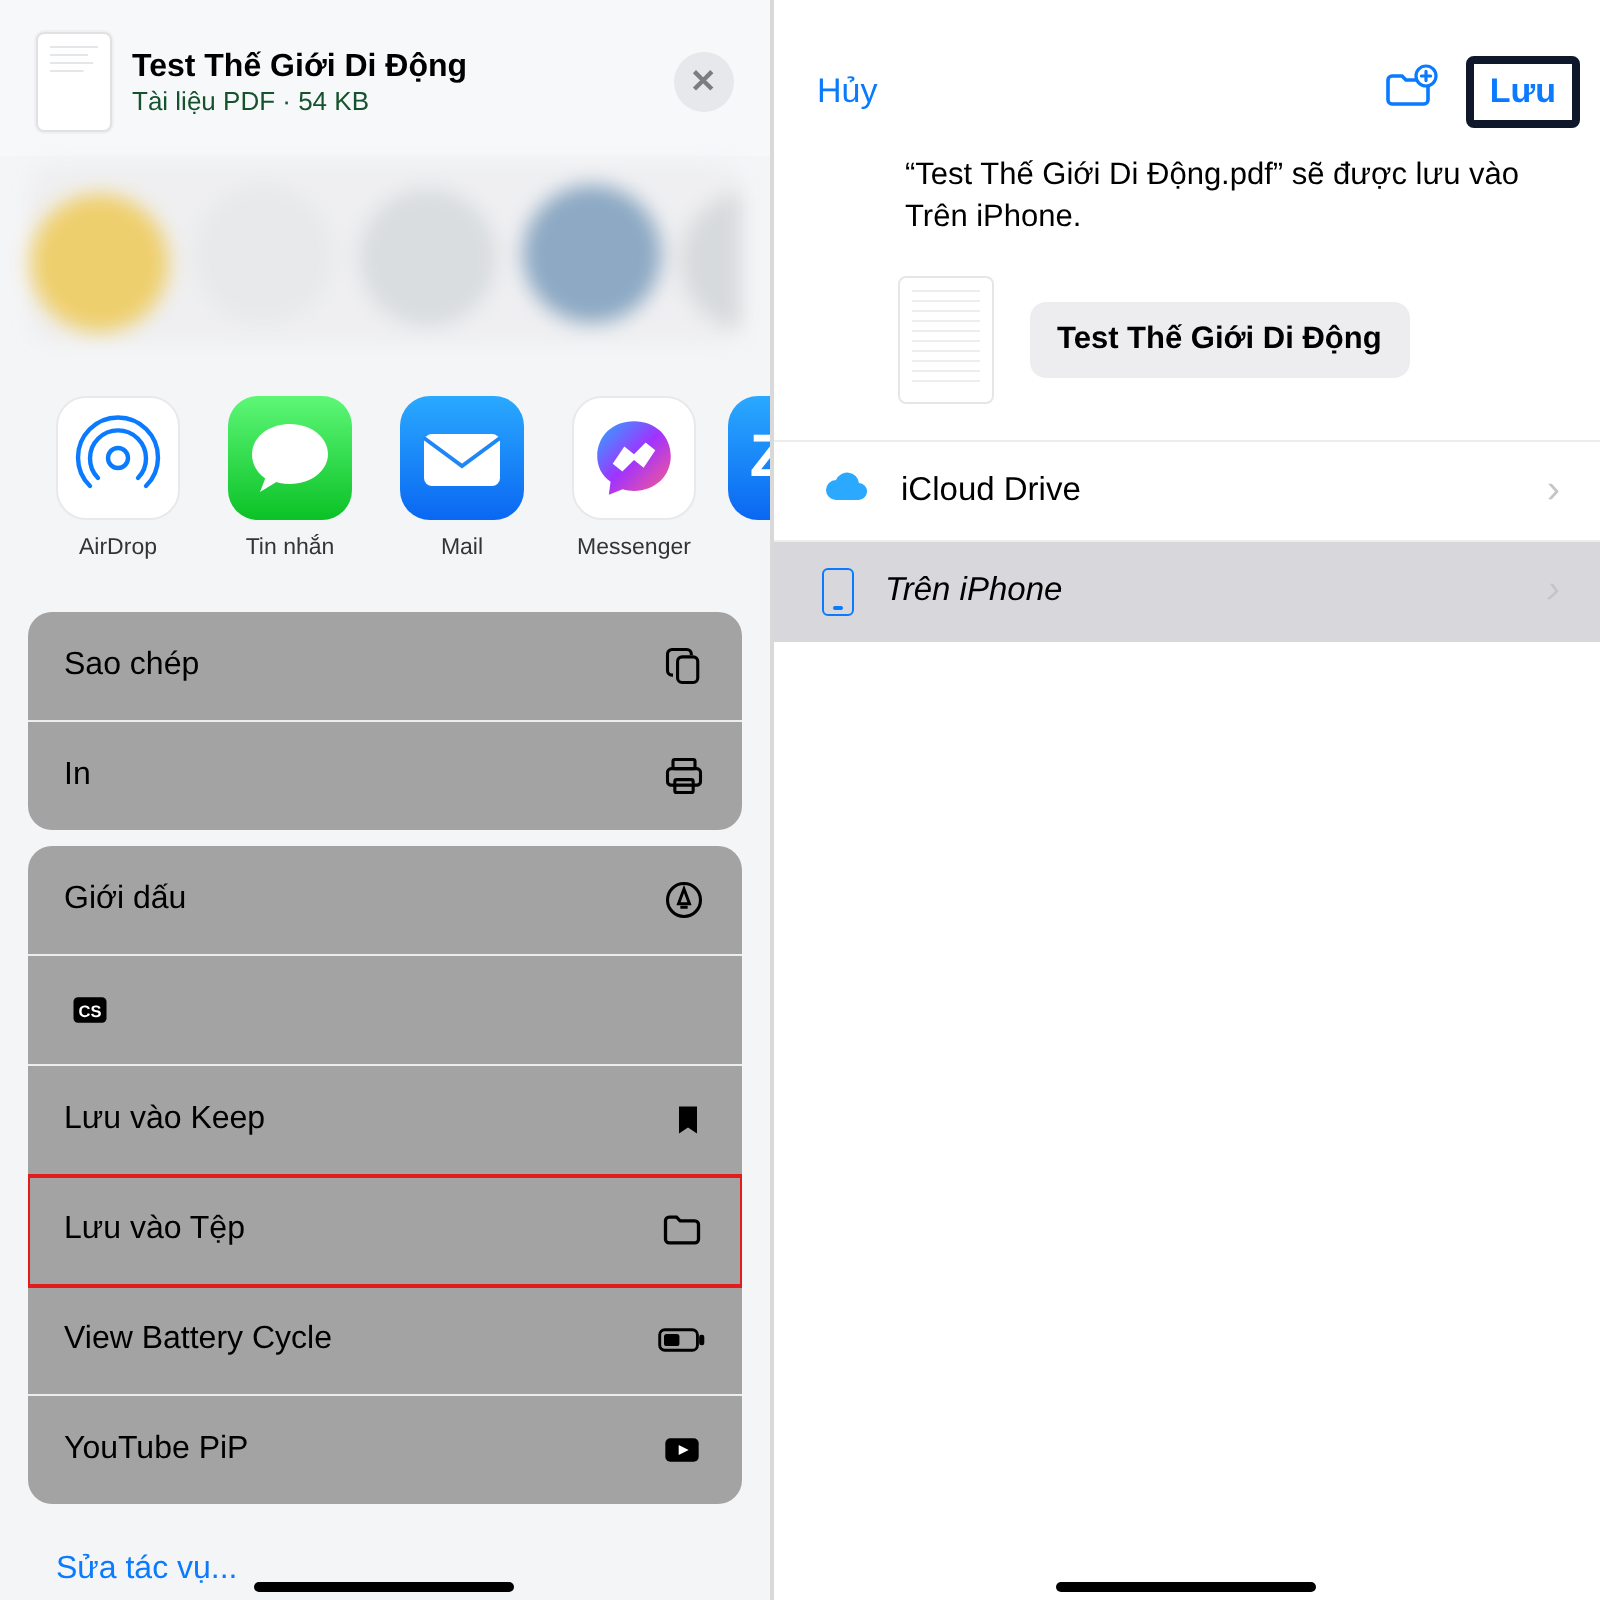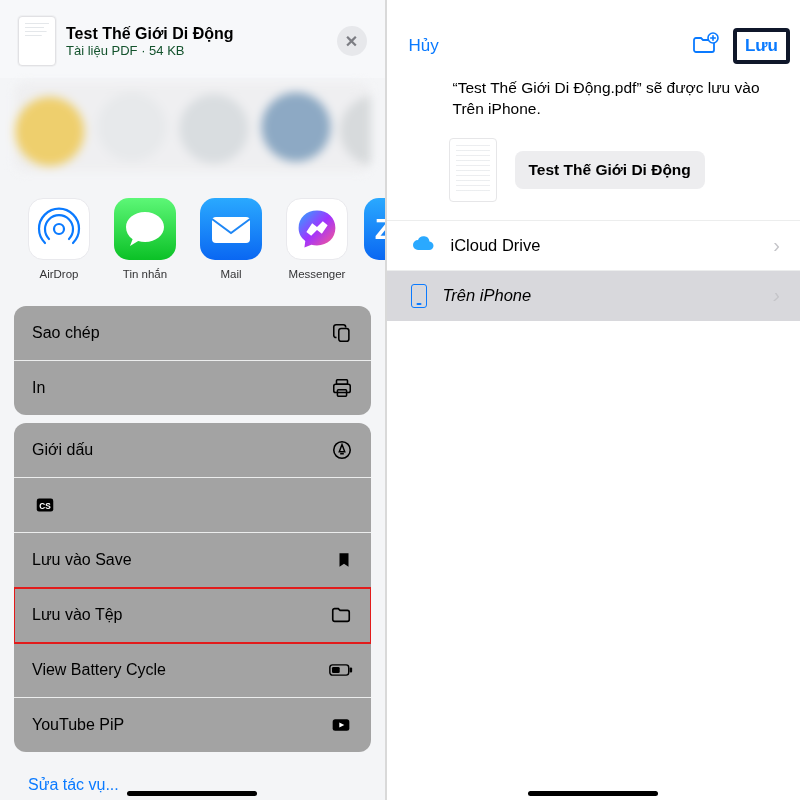--- a/index.html
+++ b/index.html
@@ -262,21 +262,21 @@
     </div>
     <div class="action-row">
       <span class="ic">
         <svg viewBox="0 0 24 24" width="22" height="22">
             <rect x="3" y="5" width="18" height="14" rx="2.5" fill="#000"></rect>
             <text x="12" y="16" text-anchor="middle" font-size="9" font-weight="700" fill="#fff" font-family="Arial">CS</text>
           </svg>
       </span>
     </div>
     <div class="action-row">
-      <span>Lưu vào Save</span>
+      <span>Lưu vào Keep</span>
       <span class="ic">
         <svg viewBox="0 0 24 24" width="18" height="20">
             <path d="M6 3h12v18l-6-4-6 4z" fill="#000"></path>
           </svg>
       </span>
     </div>
     <div class="action-row hl-red">
       <span>Lưu vào Tệp</span>
       <span class="ic">
         <svg viewBox="0 0 24 24" width="24" height="22">

